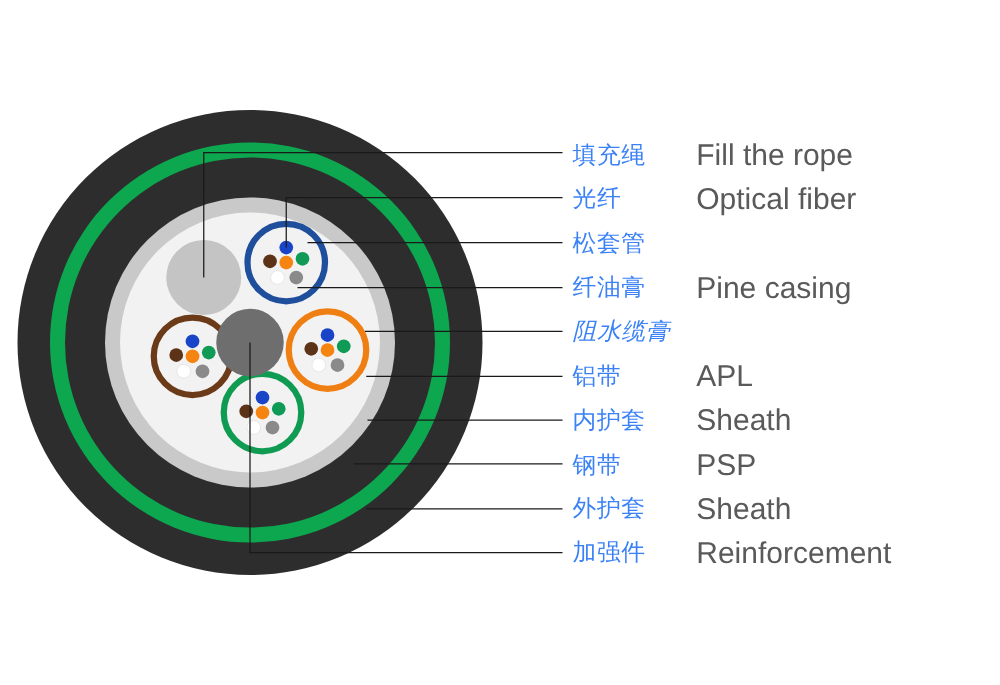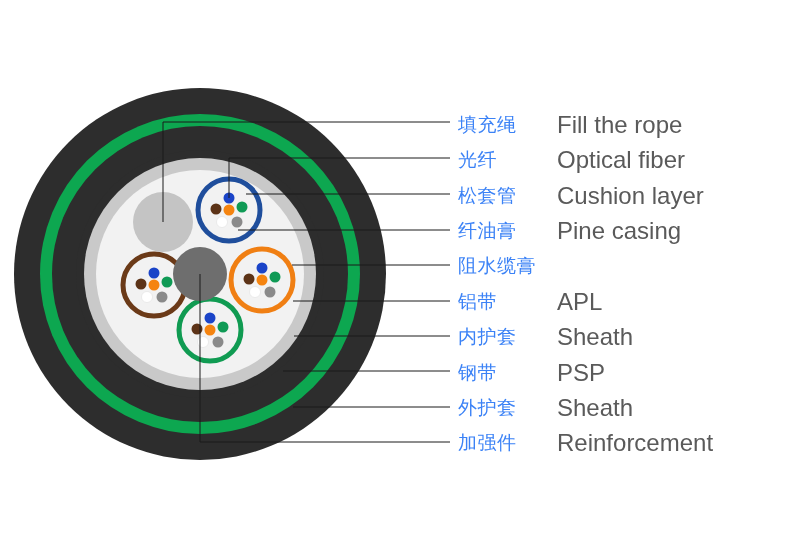--- a/index.html
+++ b/index.html
@@ -110,27 +110,26 @@
       <div class="label-row" style="top: 113px; left: 0px; width: 800px;">
         <span class="label-cn">填充绳</span>
         <span class="label-en">Fill the rope</span>
       </div>
       <div class="label-row" style="top: 148px; left: 0px; width: 800px;">
         <span class="label-cn">光纤</span>
         <span class="label-en">Optical fiber</span>
       </div>
       <div class="label-row" style="top: 184px; left: 0px; width: 800px;">
         <span class="label-cn">松套管</span>
-        <span class="label-en">Cushion layer</span>
       </div>
       <div class="label-row" style="top: 219px; left: 0px; width: 800px; padding-left: 16px;">
         <span class="label-cn">纤油膏</span>
         <span class="label-en">Pine casing</span>
       </div>
-      <div class="label-row" style="top: 254px; left: 0px; width: 784px;">
+      <div class="label-row" style="top: 254px; left: 0px; width: 784px; font-style: italic;">
         <span class="label-cn">阻水缆膏</span>
       </div>
       <div class="label-row" style="top: 290px; left: 0px; width: 652px;">
         <span class="label-cn">铝带</span>
         <span class="label-en">APL</span>
       </div>
       <div class="label-row" style="top: 325px; left: 0px; width: 800px;">
         <span class="label-cn">内护套</span>
         <span class="label-en">Sheath</span>
       </div>

